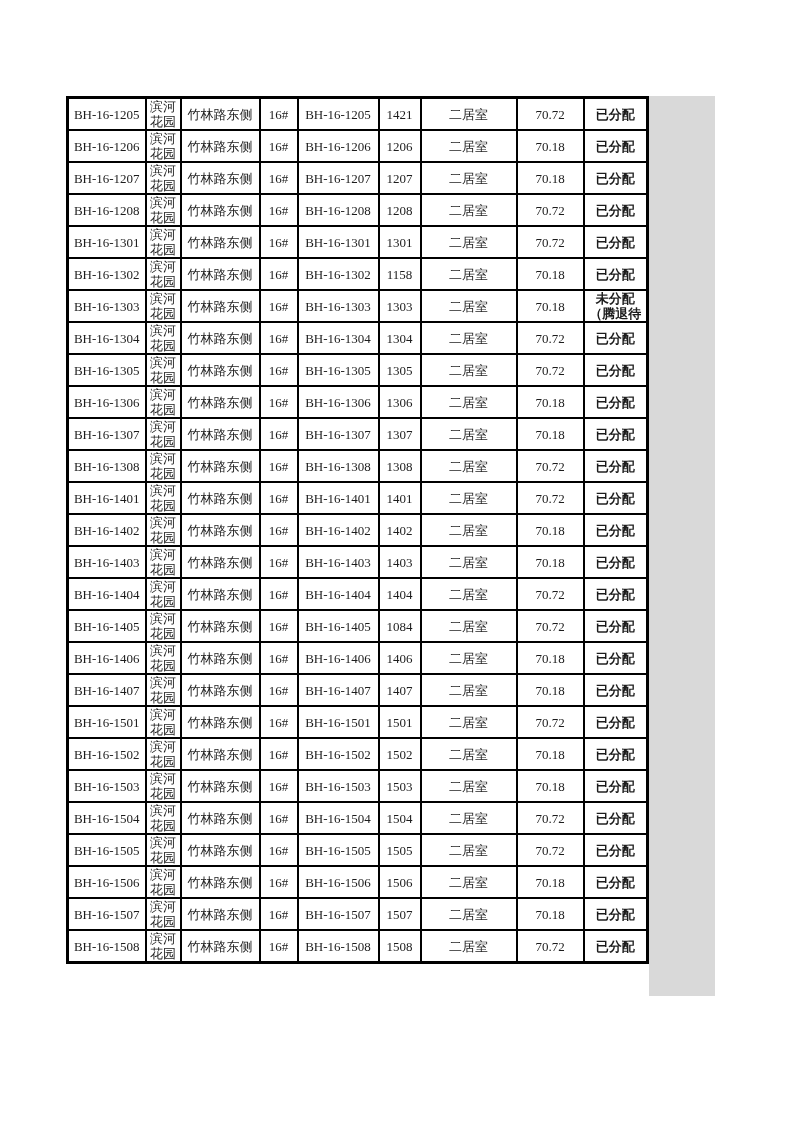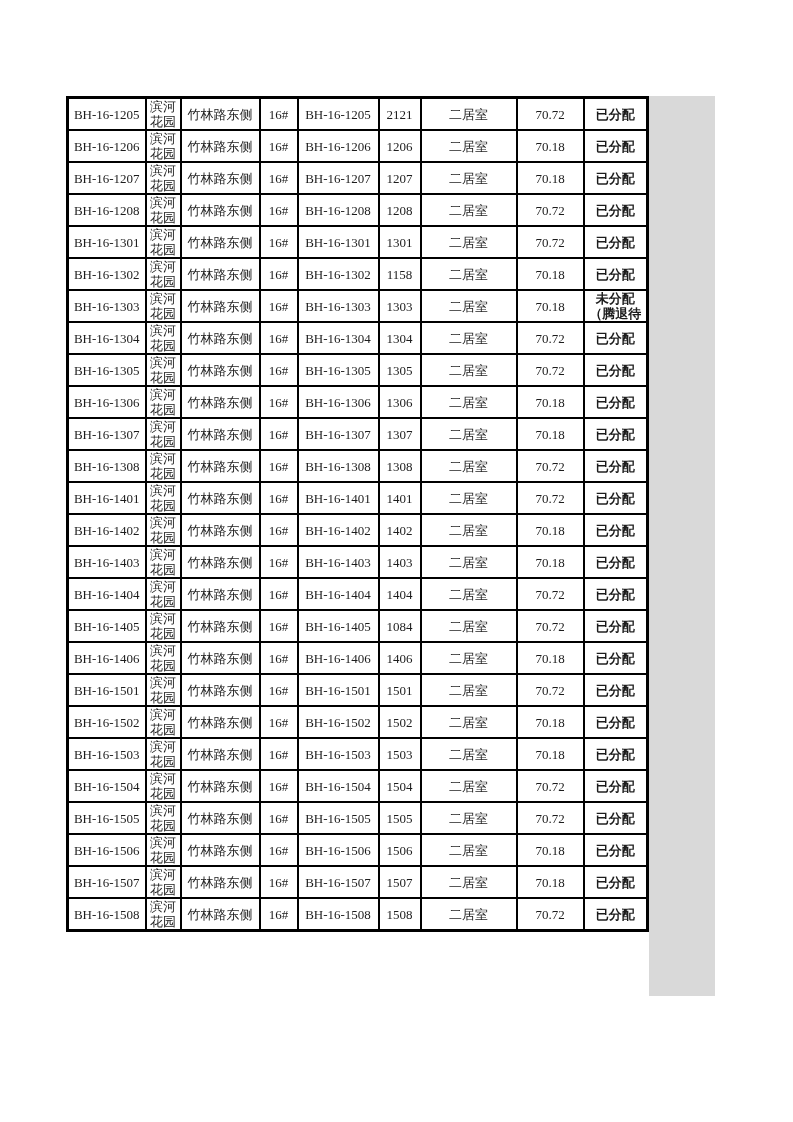--- a/index.html
+++ b/index.html
@@ -76,21 +76,21 @@
       <col style="width:67px">
       <col style="width:64px">
     </colgroup>
     <tbody id="table-body">
         <tr>
     <td class="c-code">BH-16-1205</td>
     <td class="c-estate">滨河花园</td>
     <td class="c-street">竹林路东侧</td>
     <td class="c-bldg">16#</td>
     <td class="c-code2">BH-16-1205</td>
-    <td class="c-room">2121</td>
+    <td class="c-room">1421</td>
     <td class="c-type">二居室</td>
     <td class="c-area">70.72</td>
     <td class="c-status">
             <div>已分配</div>
           </td>
   </tr>
         <tr>
     <td class="c-code">BH-16-1206</td>
     <td class="c-estate">滨河花园</td>
     <td class="c-street">竹林路东侧</td>
@@ -299,20 +299,33 @@
             <div>已分配</div>
           </td>
   </tr>
         <tr>
     <td class="c-code">BH-16-1406</td>
     <td class="c-estate">滨河花园</td>
     <td class="c-street">竹林路东侧</td>
     <td class="c-bldg">16#</td>
     <td class="c-code2">BH-16-1406</td>
     <td class="c-room">1406</td>
+    <td class="c-type">二居室</td>
+    <td class="c-area">70.18</td>
+    <td class="c-status">
+            <div>已分配</div>
+          </td>
+  </tr>
+        <tr>
+    <td class="c-code">BH-16-1407</td>
+    <td class="c-estate">滨河花园</td>
+    <td class="c-street">竹林路东侧</td>
+    <td class="c-bldg">16#</td>
+    <td class="c-code2">BH-16-1407</td>
+    <td class="c-room">1407</td>
     <td class="c-type">二居室</td>
     <td class="c-area">70.18</td>
     <td class="c-status">
             <div>已分配</div>
           </td>
   </tr>
         <tr>
     <td class="c-code">BH-16-1501</td>
     <td class="c-estate">滨河花园</td>
     <td class="c-street">竹林路东侧</td>

